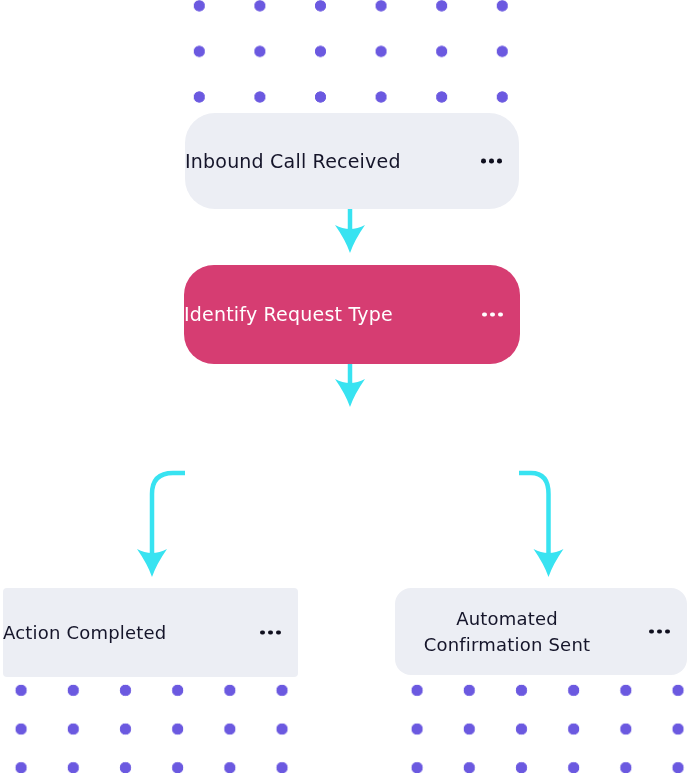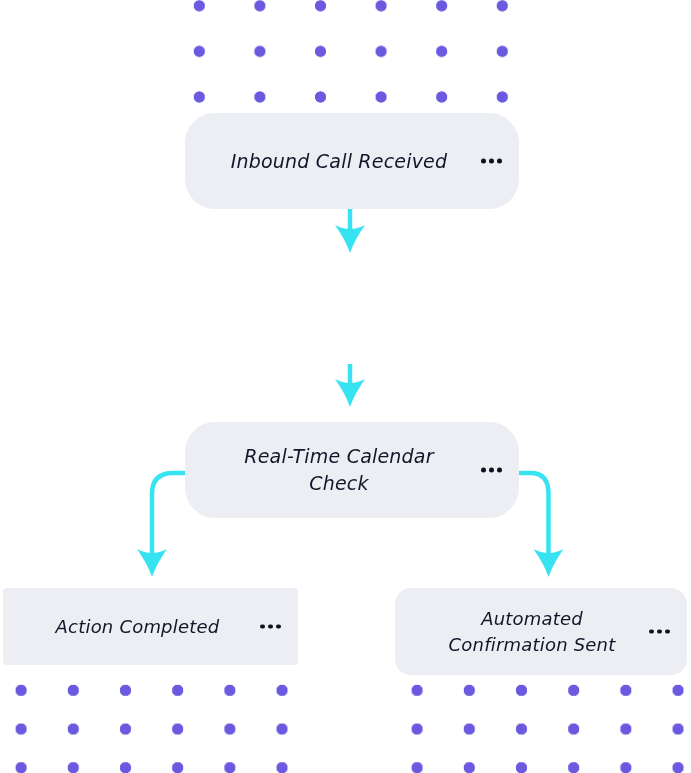--- a/index.html
+++ b/index.html
@@ -37,40 +37,39 @@
     background-image:radial-gradient(circle,var(--dot-purple,#6b59e0) 5.4px,transparent 6px);
     background-size:52.2px 38.7px;
   }
   
   .connectors{position:absolute;left:0;top:0;width:691px;height:773px;pointer-events:none;}
   .connector-line{fill:none;stroke:var(--connector-cyan,#38e3f1);stroke-width:4.5;}
   .connector-head{fill:var(--connector-cyan,#38e3f1);stroke:none;}
   
   .node{
     position:absolute;
-    display:flex;align-items:center;justify-content:center;
+    display:flex;align-items:center;justify-content:flex-start;
     background:var(--node-bg-light,#eceef4);
     border-radius:30px;
     color:var(--node-text-dark,#15152a);
     cursor:pointer;
-    font-style:italic;
   }
   .node-label{
     display:block;
     font-size:19px;font-weight:500;letter-spacing:.2px;
     line-height:1.42;text-align:center;
     padding-right:26px;
   }
   .node-accent{background:var(--node-bg-accent,#d63d72);color:var(--node-text-light,#ffffff);}
   .node-small .node-label{font-size:18px;}
   .node-inbound{left:185px;top:113px;width:334px;height:96px;}
   .node-identify{left:184px;top:265px;width:336px;height:99px;}
   .node-calendar{left:185px;top:422px;width:334px;height:96px;}
   .node-calendar .node-label{max-width:250px;}
-  .node-action{left:3px;top:588px;width:295px;height:77px;border-radius:4px;}
+  .node-action{left:3px;top:588px;width:295px;height:89px;border-radius:4px;}
   .node-confirmation{left:395px;top:588px;width:292px;height:87px;border-radius:16px;}
   .node-confirmation .node-label{max-width:242px;padding-right:18px;}
   
   .more{
     position:absolute;right:15px;top:50%;transform:translateY(-50%);
     display:flex;gap:3.2px;align-items:center;
     padding:4px 2px;cursor:pointer;
   }
   .more i{
     display:block;width:4.8px;height:4.8px;border-radius:50%;
@@ -108,29 +107,29 @@
 
   <div class="node node-inbound">
     <span class="node-label">Inbound Call Received</span>
     <span class="more">
       <i></i>
         <i></i>
         <i></i>
     </span>
   </div>
 
-
-  <div class="node node-calendar">
-    <span class="node-label">Real-Time Calendar Check</span>
+  <div class="node node-accent node-identify">
+    <span class="node-label">Identify Request Type</span>
     <span class="more">
       <i></i>
         <i></i>
         <i></i>
     </span>
   </div>
+
 
   <div class="node node-small node-action">
     <span class="node-label">Action Completed</span>
     <span class="more">
       <i></i>
         <i></i>
         <i></i>
     </span>
   </div>
 

